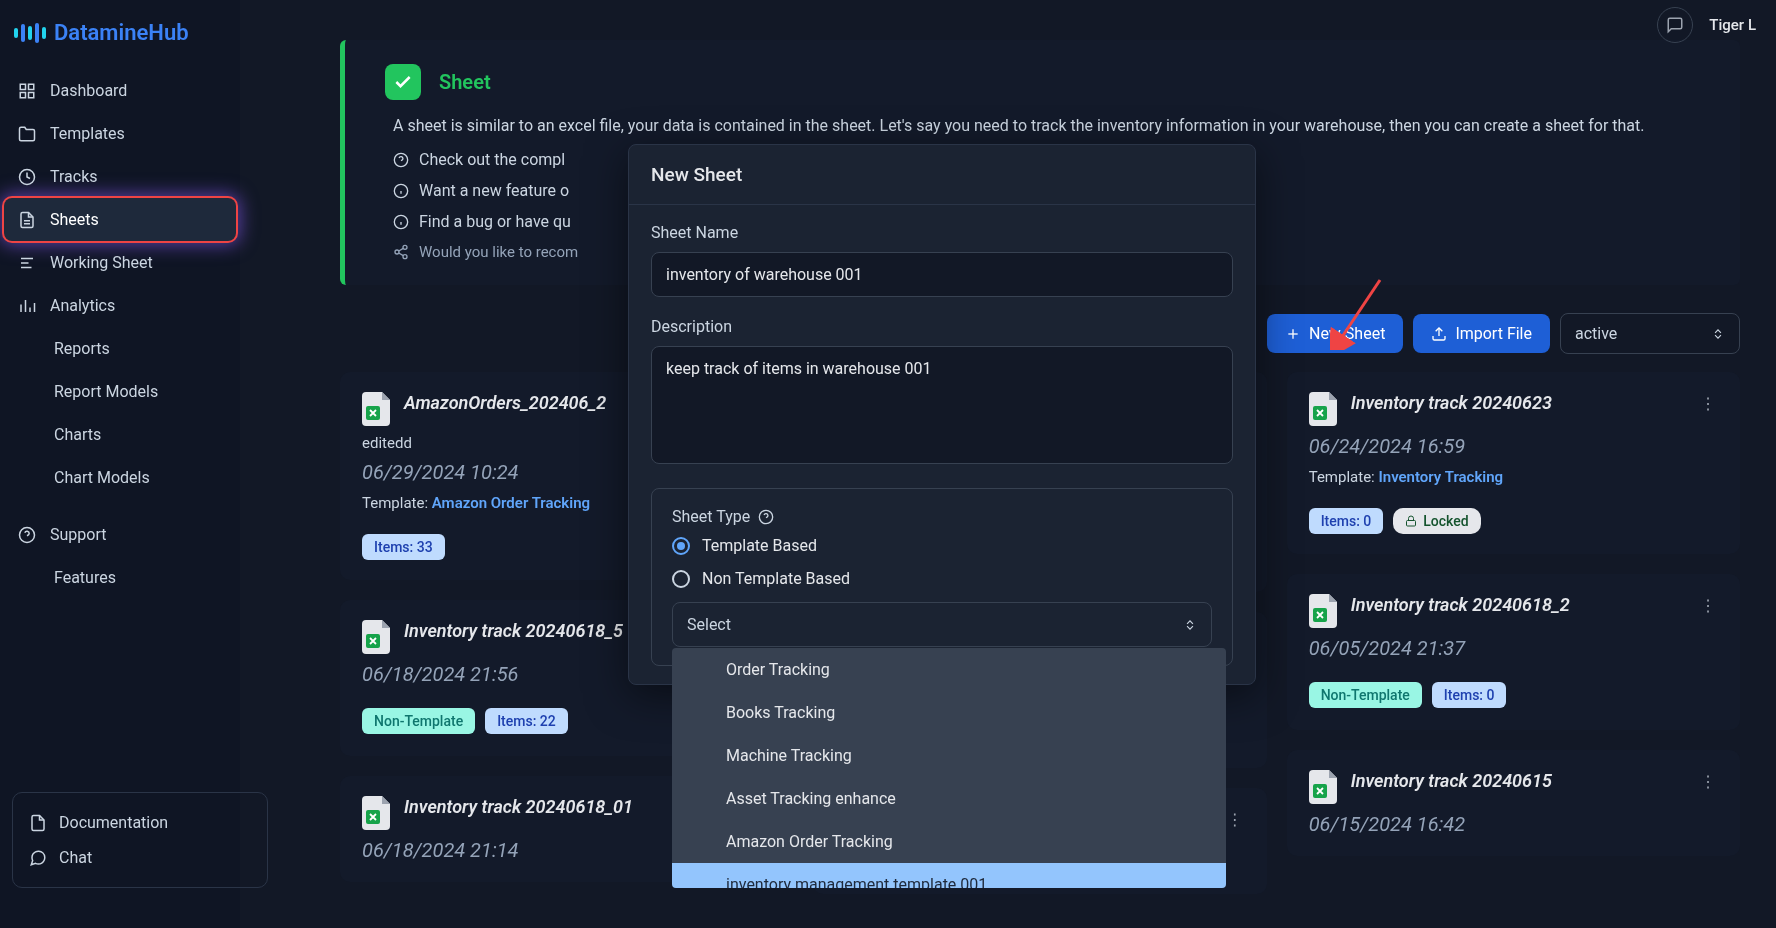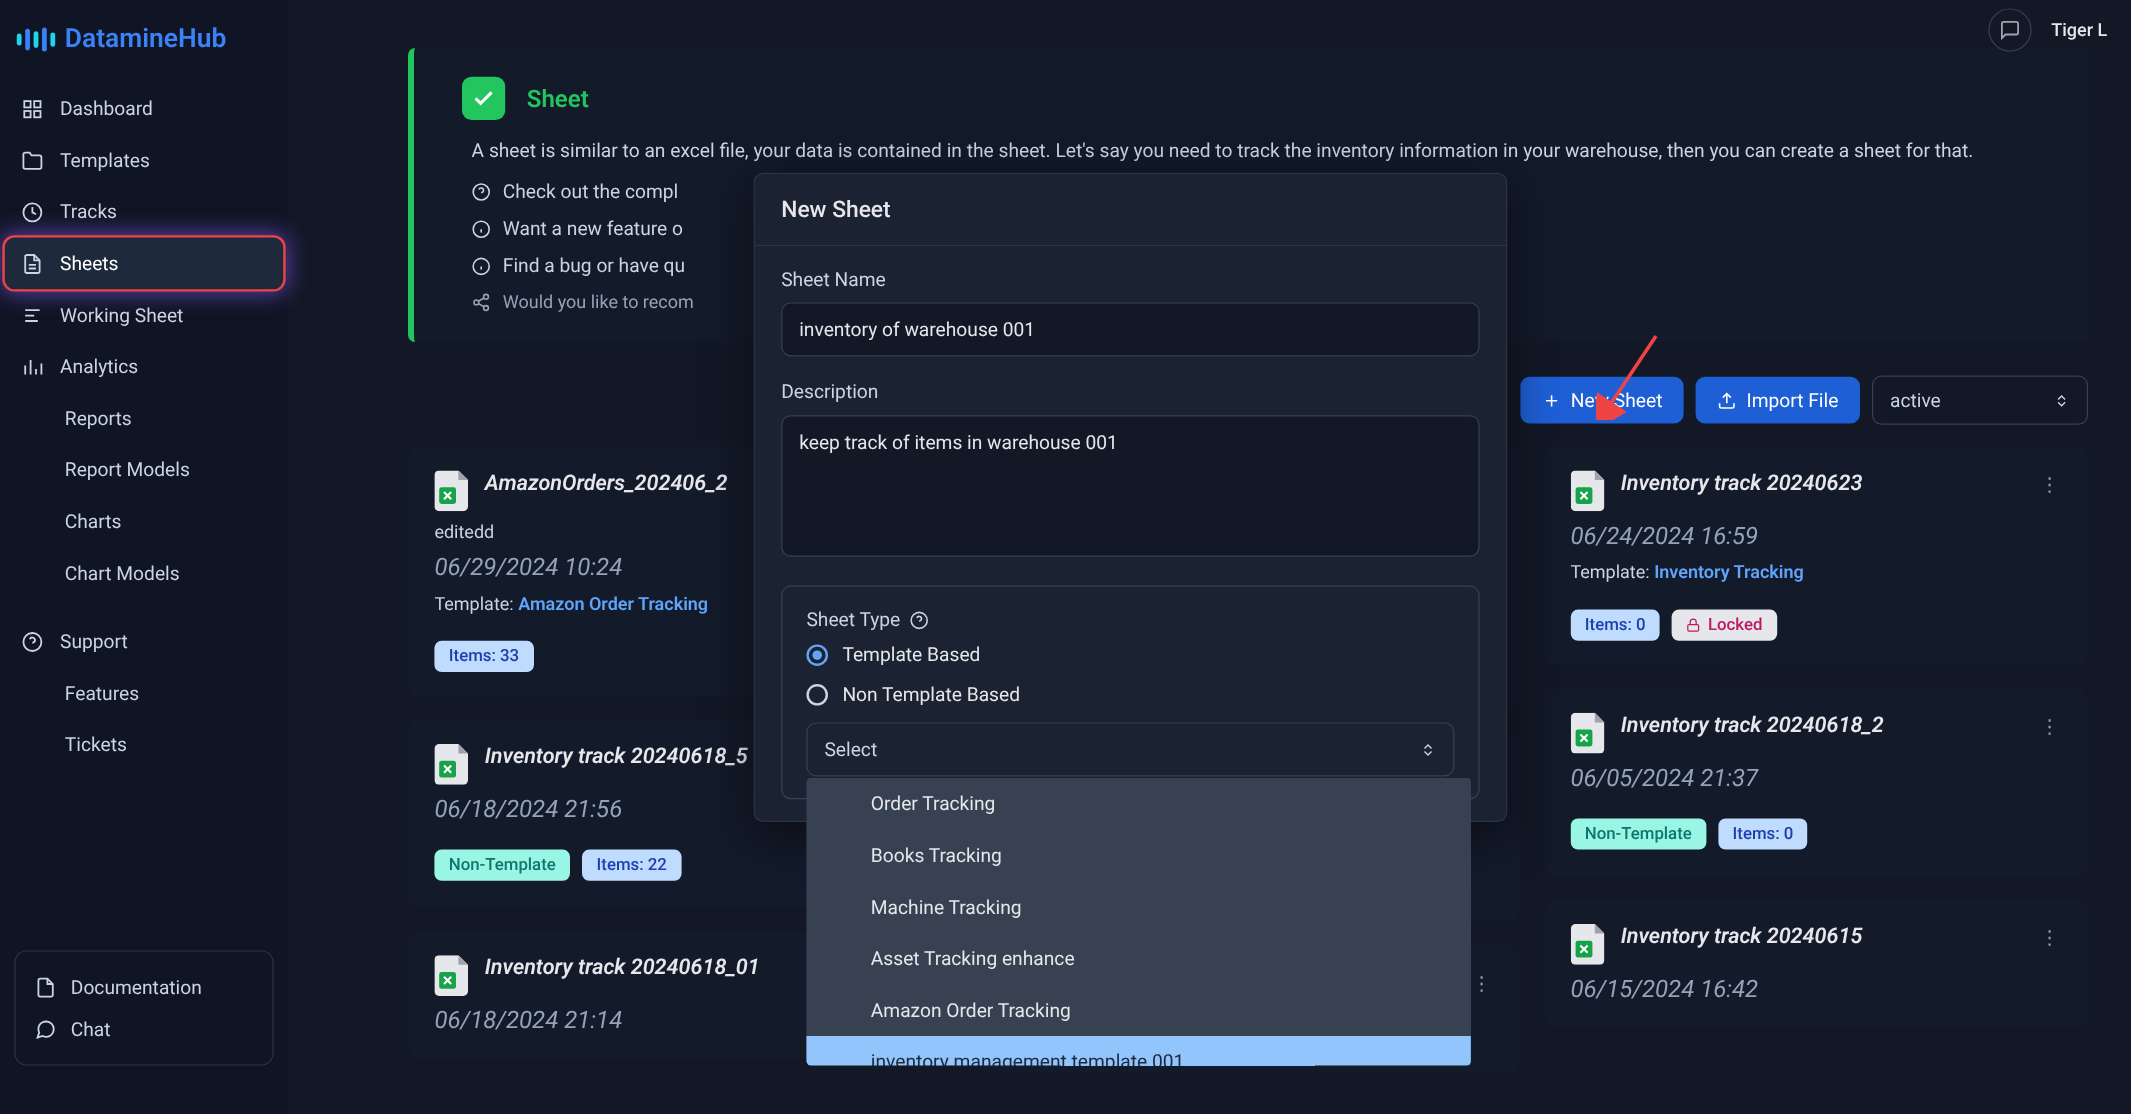--- a/index.html
+++ b/index.html
@@ -14,21 +14,21 @@
 .sidebar { position: absolute; left: 0; top: 0; width: 240px; height: 100%; background: #0f1524; padding-top: 10px; }
 .logo { display: flex; align-items: center; gap: 8px; padding: 10px 14px 24px 14px; }
 .logo-bars { display: flex; align-items: center; gap: 3px; }
 .logo-bars span { display: inline-block; width: 4px; border-radius: 2px; }
 .logo-text { font-size: 22px; font-weight: 600; color: #3b82f6; }
 .nav-group { padding: 0 4px; }
 .nav-item { display: flex; align-items: center; gap: 14px; padding: 12px 14px; border-radius: 8px; color: #cbd5e1; font-size: 16px; cursor: pointer; }
 .nav-item .icon { width: 18px; display: flex; justify-content: center; color: #cbd5e1; }
 .nav-item.active { background: #1e293b; box-shadow: 0 0 0 2px #ef4444, 0 0 18px 4px rgba(139,92,246,0.6); color: #fff; }
 .nav-sub { padding-left: 50px; color: #cbd5e1; font-size: 16px; padding-top: 12px; padding-bottom: 12px; cursor: pointer; }
-.bottom-box { position: absolute; bottom: 40px; left: 12px; width: 216px; border: 1px solid #2a3447; border-radius: 10px; padding: 12px; }
+.bottom-box { position: absolute; bottom: 40px; left: 12px; width: 256px; border: 1px solid #2a3447; border-radius: 10px; padding: 12px; }
 .bottom-box .row { display: flex; align-items: center; gap: 12px; padding: 8px 4px; color: #cbd5e1; font-size: 16px; }
 
 
 .main { position: absolute; left: 240px; right: 0; top: 0; bottom: 0; padding: 40px 36px 0 100px; overflow: hidden; }
 
 
 .banner { border-left: 5px solid #22c55e; background: #131a2a; border-radius: 6px; padding: 24px 28px 24px 40px; position: relative; }
 .banner-head { display: flex; align-items: center; gap: 18px; }
 .check-badge { width: 36px; height: 36px; background: #22c55e; border-radius: 8px; display: flex; align-items: center; justify-content: center; }
 .banner-title { color: #22c55e; font-size: 20px; font-weight: 600; }
@@ -48,21 +48,21 @@
 .xls-icon { width: 28px; height: 34px; position: relative; }
 .card-title { font-size: 18px; font-weight: 600; color: #e5e7eb; font-style: italic; }
 .card-sub { font-size: 15px; color: #cbd5e1; margin-top: 8px; }
 .card-date { font-size: 20px; font-style: italic; color: #94a3b8; margin-top: 8px; }
 .card-template { font-size: 15px; color: #cbd5e1; margin-top: 10px; }
 .card-template a { color: #60a5fa; font-weight: 600; }
 .badges { display: flex; gap: 10px; margin-top: 22px; }
 .badge { display: inline-flex; align-items: center; gap: 6px; padding: 5px 12px; border-radius: 6px; font-size: 14px; font-weight: 500; }
 .badge.teal { background: #99f6e4; color: #0f766e; }
 .badge.blue { background: #bfdbfe; color: #1e40af; }
-.badge.gray { background: #e5e7eb; color: #be185d; }
+.badge.gray { background: #e5e7eb; color: #14532d; border-radius: 10px; }
 .kebab { position: absolute; top: 18px; right: 16px; color: #9ca3af; cursor: pointer; padding: 4px 8px; }
 
 
 .modal { position: absolute; top: 144px; left: 628px; width: 628px; background: #1b2332; border: 1px solid #2a3447; border-radius: 8px; z-index: 30; box-shadow: 0 10px 40px rgba(0,0,0,0.5); }
 .modal-header { padding: 18px 22px; border-bottom: 1px solid #2a3447; font-size: 19px; font-weight: 500; color: #e5e7eb; }
 .modal-body { padding: 18px 22px; }
 .form-label { font-size: 16px; color: #cbd5e1; margin-bottom: 10px; display: flex; align-items: center; gap: 8px; }
 .form-input, .form-textarea { width: 100%; background: #121826; border: 1px solid #374151; border-radius: 8px; padding: 12px 14px; color: #e5e7eb; font-size: 16px; font-family: inherit; }
 .form-textarea { height: 118px; resize: none; }
 .form-group { margin-bottom: 20px; }
@@ -177,21 +177,20 @@
       <span class="icon">
           <svg width="18" height="18" viewBox="0 0 24 24" fill="none" stroke="currentColor" stroke-width="2">
             <circle cx="12" cy="12" r="10"></circle>
             <path d="M9.09 9a3 3 0 0 1 5.83 1c0 2-3 3-3 3"></path>
             <line x1="12" y1="17" x2="12.01" y2="17"></line>
           </svg>
         </span>
       <span>Support</span>
     </div>
     <div class="nav-sub">Features</div>
-    <div class="nav-sub">Tickets</div>
   </div>
 
   <div class="bottom-box">
     <div class="row">
       <svg width="18" height="18" viewBox="0 0 24 24" fill="none" stroke="currentColor" stroke-width="2">
           <path d="M14 2H6a2 2 0 0 0-2 2v16a2 2 0 0 0 2 2h12a2 2 0 0 0 2-2V8z"></path>
           <polyline points="14 2 14 8 20 8"></polyline>
         </svg>
       <span>Documentation</span>
     </div>

